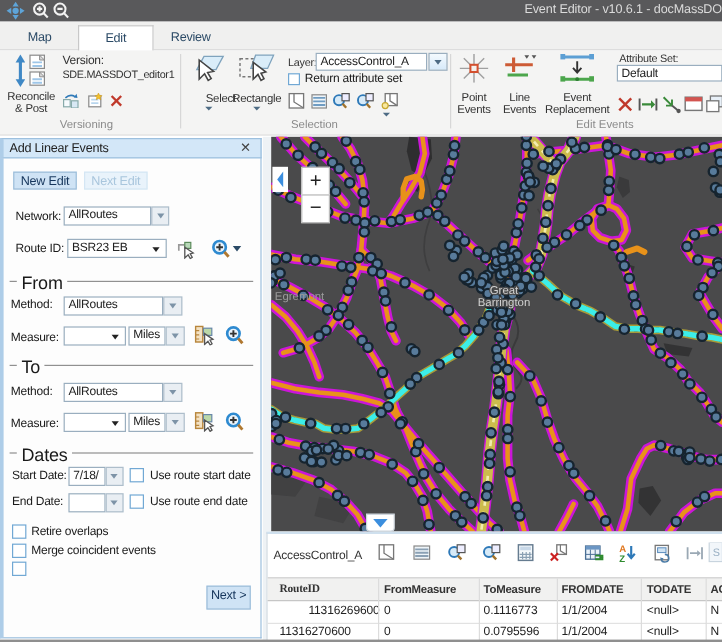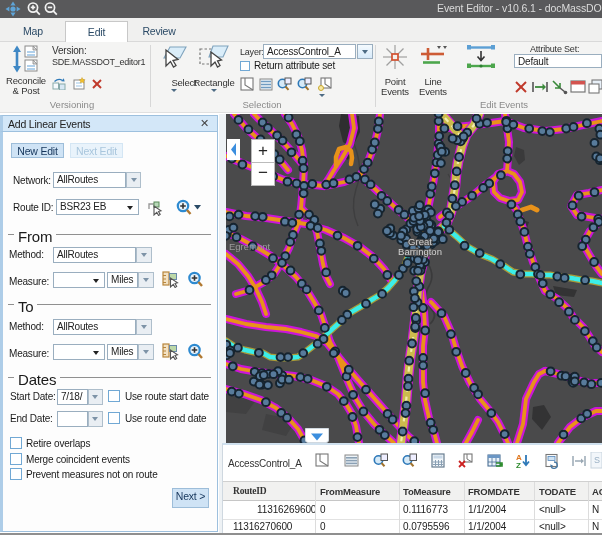--- a/index.html
+++ b/index.html
@@ -204,21 +204,22 @@
 <svg class="abs" style="left:466px;top:44px" width="30" height="26" viewBox="0 0 30 26">
   <line x1="2" y1="3.5" x2="28" y2="3.5" stroke="#5c9fd4" stroke-width="2.4"></line>
   <rect x="1" y="1" width="4" height="4.5" fill="#5c9fd4"></rect>
       <rect x="25" y="1" width="4" height="4.5" fill="#5c9fd4"></rect>
   <path d="M15 7 L15 16 M11.5 12.5 L15 16.5 L18.5 12.5" fill="none" stroke="#333" stroke-width="1.6"></path>
   <line x1="2" y1="22" x2="28" y2="22" stroke="#4ca64c" stroke-width="2.4"></line>
   <rect x="1" y="19.5" width="4" height="4.5" fill="#4ca64c"></rect>
       <rect x="25" y="19.5" width="4" height="4.5" fill="#4ca64c"></rect>
   <circle cx="15" cy="22" r="1.6" fill="#2e7d32"></circle>
 </svg>
-<div class="abs rlabel" style="left:530px;top:44px;font-size:9px;">Attribute Set:</div>
+<div class="abs btext" style="left:445px;top:77px;width:72px;">Event<br>Replacement</div>
+<div class="abs rlabel" style="left:516px;top:44px;font-size:9px;">Attribute Set:</div>
 <div class="abs combo" style="left:514px;top:54px;width:88px;height:14px;">
       <div class="combo-inner">Default</div>
     </div>
 <svg class="abs" style="left:514px;top:79px" width="88" height="16" viewBox="0 0 88 16">
   <g stroke="#c0392b" stroke-width="2">
         <line x1="2" y1="3" x2="12" y2="13"></line>
         <line x1="12" y1="3" x2="2" y2="13"></line>
       </g>
   <g transform="translate(18,0)">
     <line x1="1" y1="3" x2="1" y2="13" stroke="#555" stroke-width="1.6"></line>
@@ -355,21 +356,20 @@
 <div class="abs drop-btn gray" style="left:88px;top:411px;width:15px;height:16px;"></div>
 <div class="abs darr" style="left:92px;top:417px;border-top-color:#7d93a7;"></div>
 <div class="abs cb" style="left:108px;top:412px;width:12px;height:12px;"></div>
 <div class="abs cblabel" style="left:125px;top:413px;">Use route end date</div>
 
 <div class="abs cb" style="left:10px;top:437px;width:12px;height:12px;"></div>
 <div class="abs cblabel" style="left:26px;top:438px;">Retire overlaps</div>
 <div class="abs cb" style="left:10px;top:453px;width:12px;height:12px;"></div>
 <div class="abs cblabel" style="left:26px;top:454px;">Merge coincident events</div>
 <div class="abs cb" style="left:10px;top:468px;width:12px;height:12px;"></div>
-<div class="abs cblabel" style="left:26px;top:469px;">Prevent measures not on route</div>
 
 <div class="abs pbtn" style="left:172px;top:488px;width:37px;height:20px;line-height:15px;">Next &gt;</div>
 
   <svg id="map" width="376" height="329" viewBox="0 0 376 329" style="position:absolute;left:226px;top:114px;background:#4a4a4b">
 <path d="M115 0 L133 2 L134 18 L126 34 L117 28 L113 12 Z" fill="#2e2e2f"></path>
 <path d="M118 34 L126 38 L122 46 L115 42 Z" fill="#2e2e2f"></path>
 <path d="M327 172 L351 176 L348 183 L330 181 Z" fill="#333334"></path>
 <path d="M307 293 L318 291 L325 303 L316 316 L306 305 Z" fill="#333334"></path>
 <path d="M296 106 L303 108 L301 114 L295 112 Z" fill="#333334"></path>
 <path d="M290 33 L298 36 L299 46 L293 51 L288 42 Z" fill="#3a3a3b"></path>

